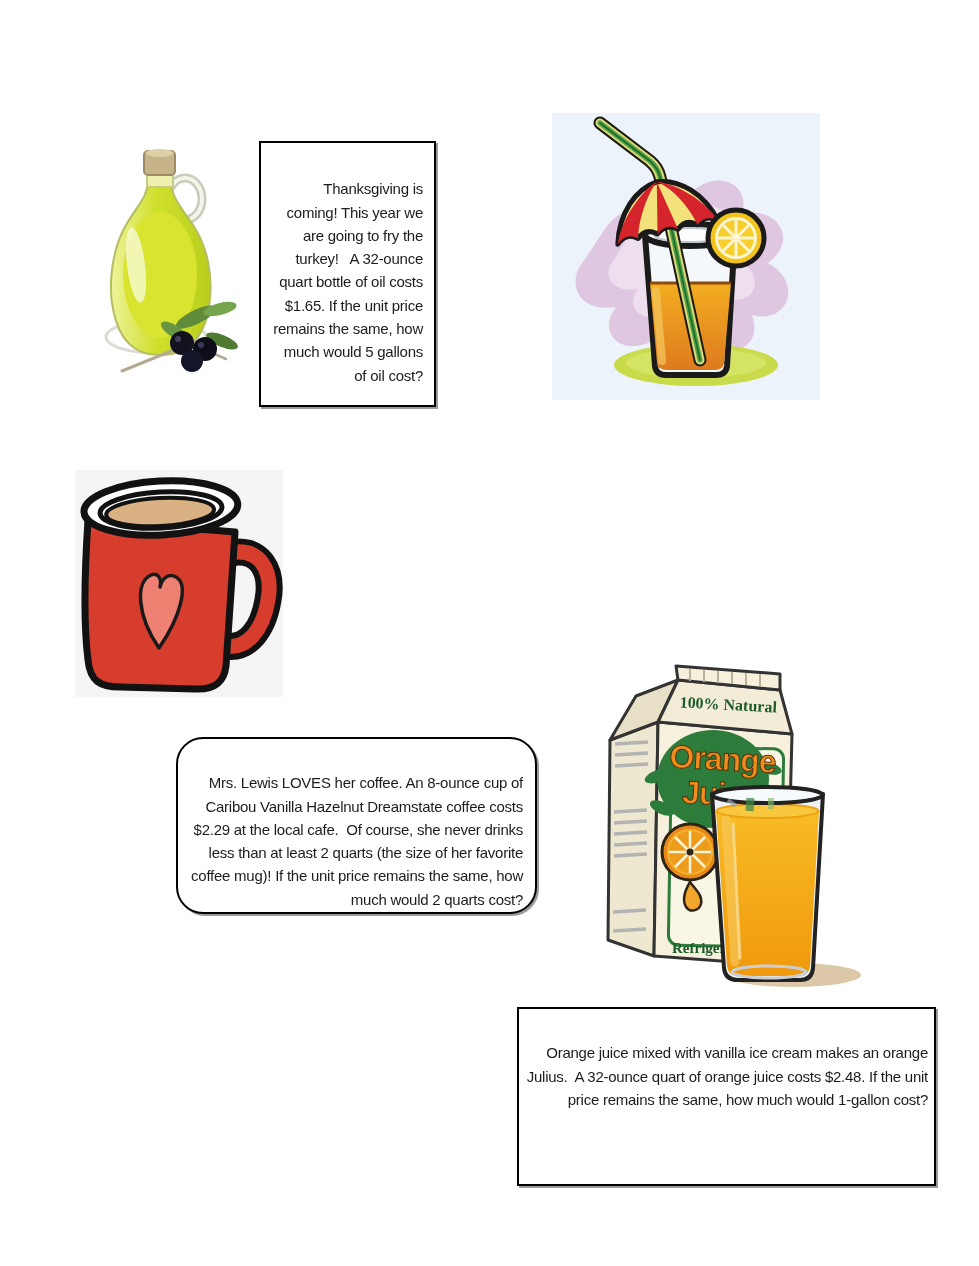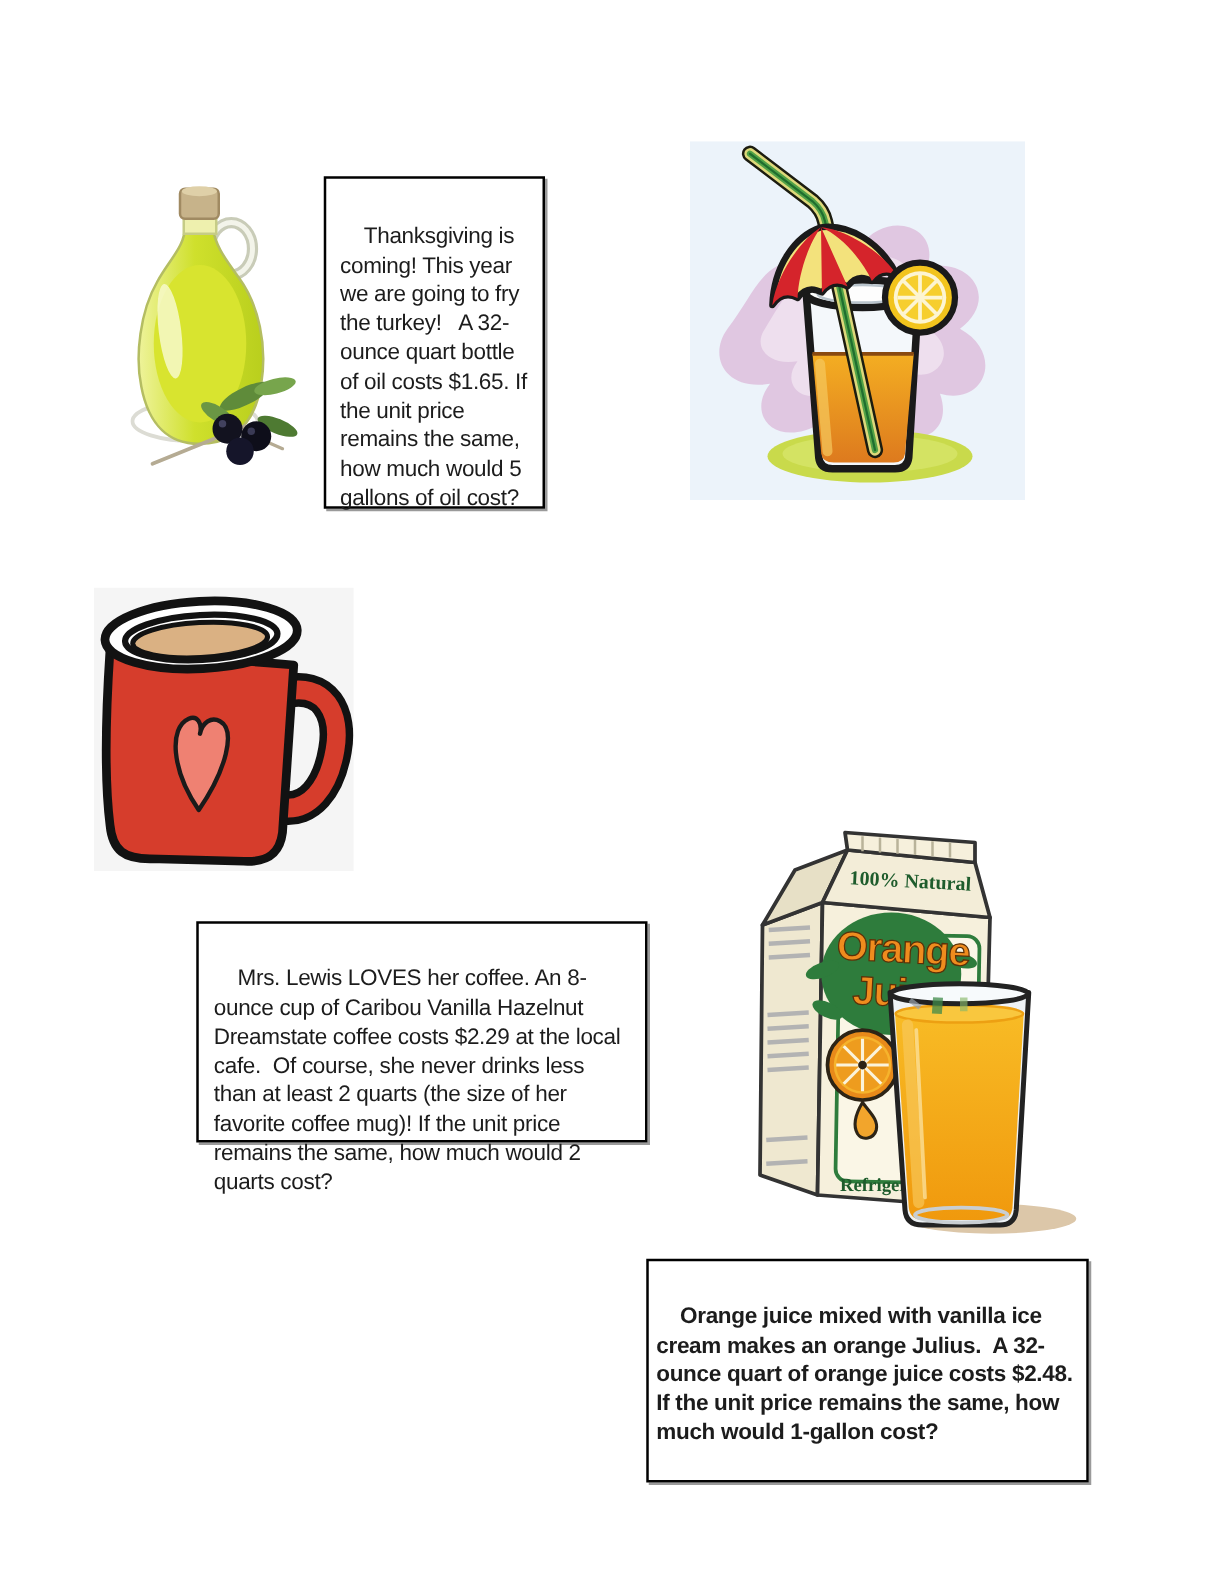--- a/index.html
+++ b/index.html
@@ -11,30 +11,31 @@
     overflow:hidden;
   }
   .figure{position:absolute;}
   .figure svg{display:block;}
   .problem-box{
     position:absolute;
     background:#ffffff;
     border:2px solid #000000;
     box-shadow:2px 2px 0 #9a9a9a;
     color:#1c1c1c;
-    font-size:18px;
+    font-size:15px;
     letter-spacing:-0.25px;
     line-height:23.3px;
     white-space:pre-wrap;
     box-sizing:border-box;
+    text-align:right;
   }
   #box-oil    {left:259px; top:141px; width:177px; height:266px; padding:11px 11px;}
   #box-tea    {left:517px; top:422px; width:365px; height:105px; padding:9px 13px;}
-  #box-coffee {left:157px; top:737px; width:361px; height:177px; padding:9px 12px;}
-  #box-juice  {left:517px; top:1007px;width:354px; height:179px; padding:9px 6px;font-weight:bold;}
+  #box-coffee {left:176px; top:737px; width:361px; height:177px; padding:9px 12px;border-radius:27px;}
+  #box-juice  {left:517px; top:1007px;width:419px; height:179px; padding:9px 6px;}
   #fig-oil    {left:98px;  top:145px;}
   #fig-tea    {left:552px; top:113px;}
   #fig-mug    {left:75px;  top:470px;}
   #fig-oj     {left:600px; top:648px;}
 </style>
 </head>
 <body>
 
 <div class="page">
 

